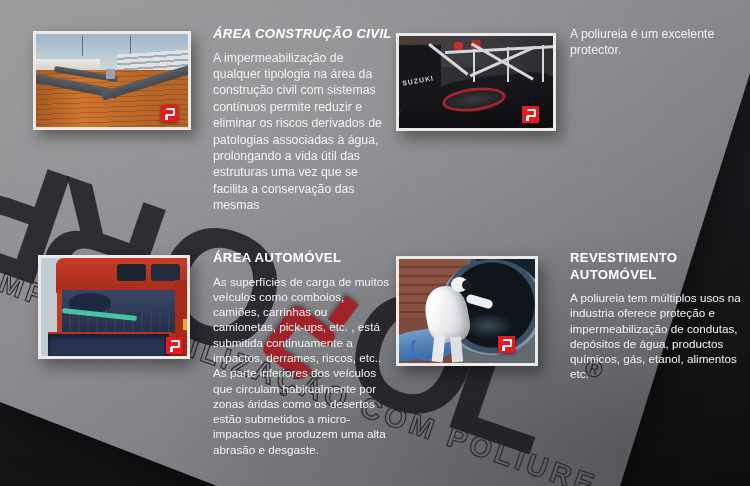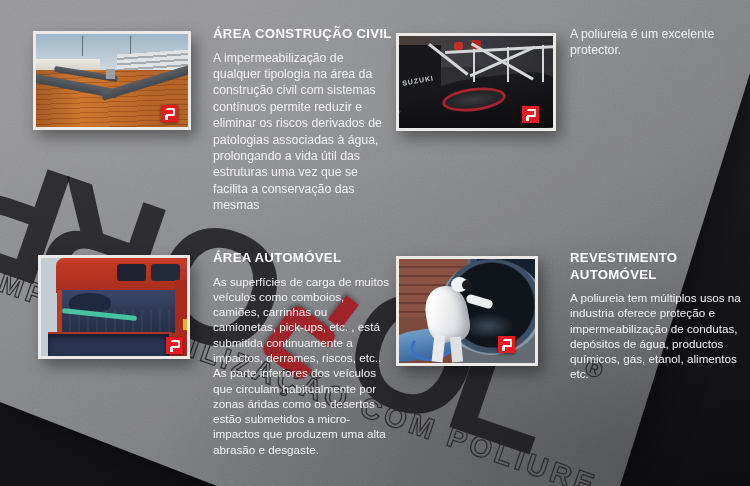--- a/index.html
+++ b/index.html
@@ -35,21 +35,21 @@
   .wm-reg{position:absolute;left:585px;top:355px;font-size:24px;
           transform:rotate(19deg);color:rgba(28,28,33,.85);}
   
   .content{position:absolute;inset:0;}
   .text{position:absolute;color:#fff;}
   .text h3{margin:0 0 7px;font-size:13.2px;line-height:1.25;font-weight:700;
            letter-spacing:.3px;color:#ffffff;}
   .text p{margin:0;color:#f2f2f3;}
   .text p + p{margin-top:19px;text-decoration:underline;}
   .t-civil{left:213px;top:26px;width:176px;}
-  .t-civil h3{white-space:nowrap;}
+  .t-civil h3{white-space:nowrap;font-style:italic;}
   .t-civil p,.t-naval p{font-size:12.3px;line-height:16.4px;}
   .t-naval{left:570px;top:26px;width:179px;}
   .t-auto{left:213px;top:250px;width:180px;}
   .t-auto p,.t-hidr p{font-size:11.7px;line-height:15.3px;}
   .t-hidr{left:570px;top:250px;width:181px;}
   
   .photo{position:absolute;border:3px solid #eceae6;overflow:hidden;
          box-shadow:5px 7px 14px rgba(0,0,0,.4);background:#666;}
   .photo *{position:absolute;}
   .ph1{left:33px;top:31px;width:152px;height:93px;}

